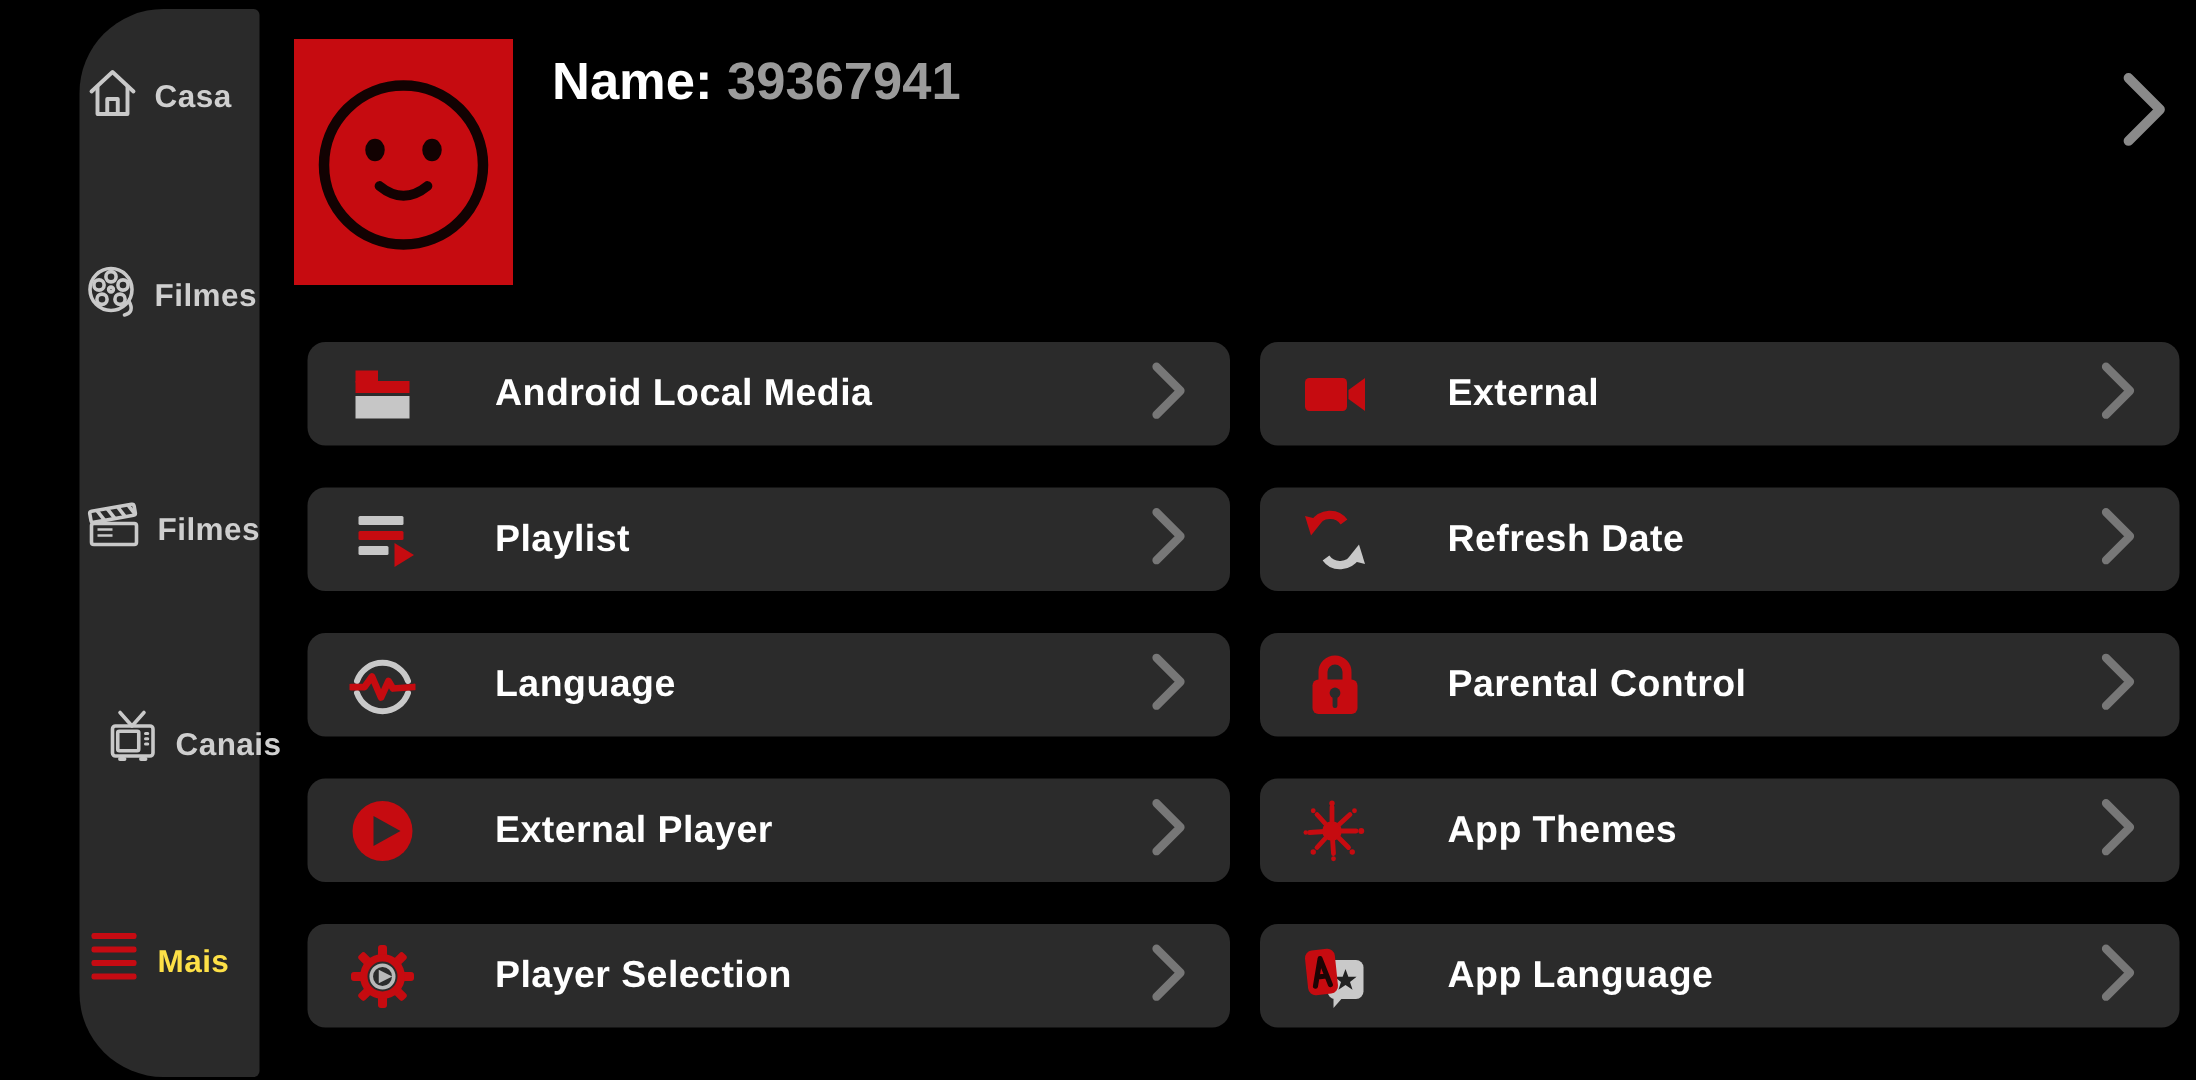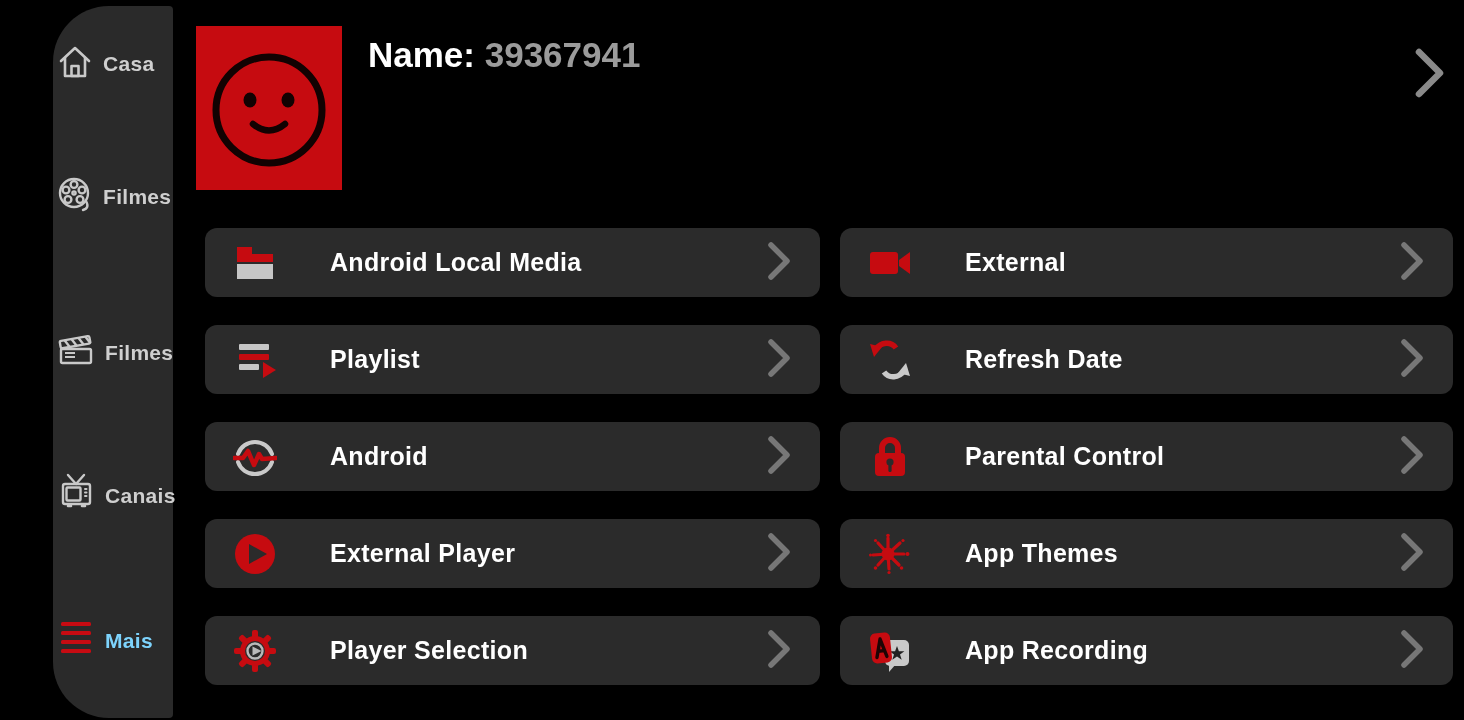--- a/index.html
+++ b/index.html
@@ -16,25 +16,25 @@
     position:absolute; left:53px; top:6px; width:120px; height:712px;
     background:#2a2a2a;
     border-radius:56px 4px 4px 56px;
   }
   .side-item {
     position:absolute; left:0; width:120px;
     display:flex; flex-direction:row; align-items:center; gap:6px;
     cursor:pointer;
   }
   .side-item .lbl { font-size:21px; color:#cfcfcf; letter-spacing:.3px; }
-  .side-item.active .lbl { color:#7dd3fc; }
+  .side-item.active .lbl { color:#fde047; }
   .si-casa   { top:36px; }
   .si-filmes { top:168px; }
   .si-series { top:324px; }
-  .si-canais { top:466px; }
+  .si-canais { top:466px;padding-left:12px; }
   .si-mais   { top:612px; }
 
   
   .avatar {
     position:absolute; left:196px; top:26px; width:146px; height:164px;
     background:#c60b10;
   }
   .header-text { position:absolute; left:368px; top:36px; line-height:37px; font-size:35px; }
   .header-text .w { color:#fff; }
   .header-text .g { color:#9b9b9b; }
@@ -225,21 +225,21 @@
   </div>
 
   <div class="tile">
     <span class="ticon">
       <svg width="44" height="44" viewBox="0 0 44 44" fill="none">
         <path d="M5 19 A18 18 0 0 1 39 19" stroke="#c9c9c9" stroke-width="4" stroke-linecap="round"></path>
         <path d="M39 27 A18 18 0 0 1 5 27" stroke="#c9c9c9" stroke-width="4" stroke-linecap="round"></path>
         <polyline points="1,23 10,23 15,16 21,30 26,19 29,24 43,23" stroke="#c60b10" stroke-width="4.5" stroke-linejoin="round" stroke-linecap="round"></polyline>
       </svg>
     </span>
-    <span class="tlabel">Android</span>
+    <span class="tlabel">Language</span>
     <span class="tchev">
       <svg width="28" height="42" viewBox="0 0 28 42" fill="none" stroke="#777" stroke-width="5.5" stroke-linecap="round" stroke-linejoin="round">
           <path d="M5 5 L21 21 L5 37"></path>
         </svg>
     </span>
   </div>
 
   <div class="tile">
     <span class="ticon">
       <svg width="44" height="44" viewBox="0 0 44 44">
@@ -338,21 +338,21 @@
       <svg width="44" height="44" viewBox="0 0 44 44">
         <rect x="17" y="11" width="24" height="26" rx="5" fill="#c9c9c9"></rect>
         <polygon points="21,35 28,35 21,43" fill="#c9c9c9"></polygon>
         <polygon points="29,17 30.9,22.2 36.4,22.2 32,25.6 33.7,30.8 29,27.6 24.3,30.8 26,25.6 21.6,22.2 27.1,22.2" fill="#222"></polygon>
         <g transform="rotate(-6 13 19)">
           <rect x="3" y="4" width="20" height="30" rx="5" fill="#c60b10"></rect>
           <path d="M8 28 L13 10 L18 28 M10 22 H16" fill="none" stroke="#1d0404" stroke-width="3.4" stroke-linecap="round" stroke-linejoin="round"></path>
         </g>
       </svg>
     </span>
-    <span class="tlabel">App Recording</span>
+    <span class="tlabel">App Language</span>
     <span class="tchev">
       <svg width="28" height="42" viewBox="0 0 28 42" fill="none" stroke="#777" stroke-width="5.5" stroke-linecap="round" stroke-linejoin="round">
           <path d="M5 5 L21 21 L5 37"></path>
         </svg>
     </span>
   </div>
 
 </div>
 
 </body></html>

